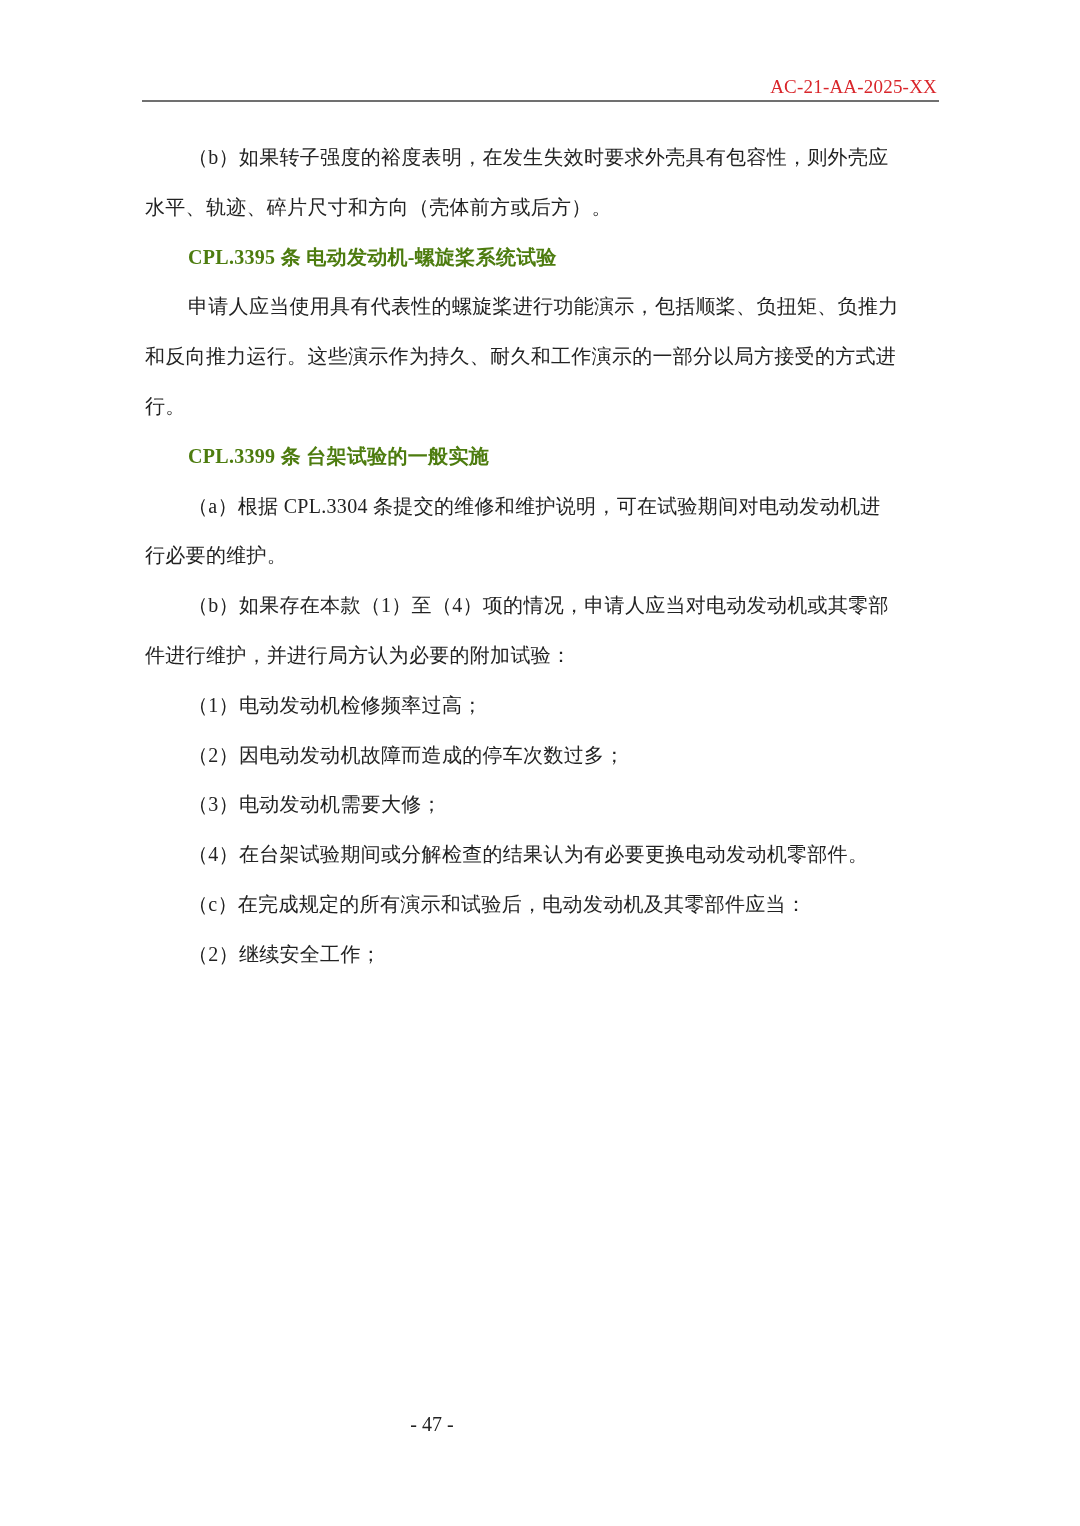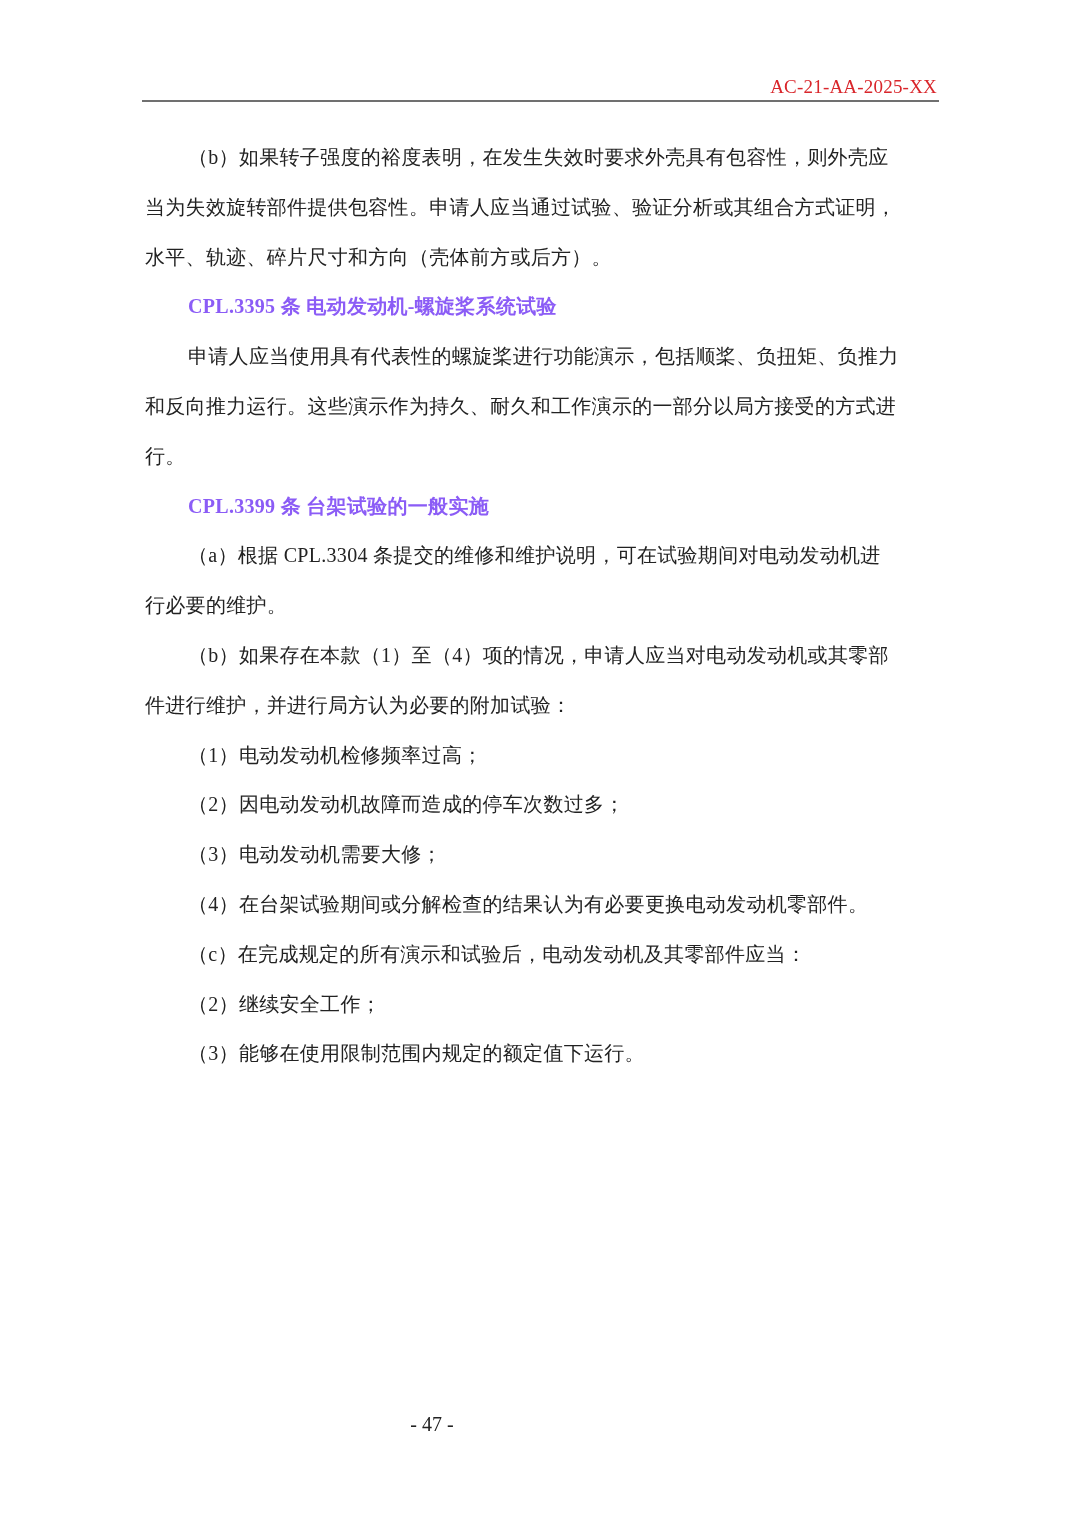--- a/index.html
+++ b/index.html
@@ -6,47 +6,45 @@
     body { width: 1080px; height: 1526px; position: relative; overflow: hidden;
            font-family: "Liberation Serif", "DejaVu Serif", serif; color: #222222; }
     .header-code { position: absolute; top: 76px; right: 143px; font-size: 19px;
                    color: #d9262b; letter-spacing: 0.2px; }
     .header-rule { position: absolute; top: 100px; left: 142px; width: 797px; height: 2px;
                    background: #707070; }
     .body-text { position: absolute; left: 145px; top: 133px; width: 792px; }
     .line { font-size: 20px; line-height: 49.8px; height: 49.8px; white-space: nowrap;
             letter-spacing: 0.3px; }
     .indent { padding-left: 43px; }
-    .heading { font-weight: bold; font-family: "Liberation Serif", "DejaVu Serif", serif; color: #8b5cf6; }
+    .heading { font-weight: bold; font-family: "Liberation Serif", "DejaVu Serif", serif; color: #4d7c0f; }
     .page-num { position: absolute; top: 1413px; left: 0; width: 864px; text-align: center;
                 font-size: 20px; color: #222; }
   </style>
 </head>
 <body>
 
 <div class="header-code">AC-21-AA-2025-XX</div>
 <div class="header-rule"></div>
 
 <div class="body-text">
   <div class="line indent">（b）如果转子强度的裕度表明，在发生失效时要求外壳具有包容性，则外壳应</div>
-  <div class="line">当为失效旋转部件提供包容性。申请人应当通过试验、验证分析或其组合方式证明，</div>
   <div class="line">水平、轨迹、碎片尺寸和方向（壳体前方或后方）。</div>
 
   <div class="line indent heading">CPL.3395 条  电动发动机-螺旋桨系统试验</div>
   <div class="line indent">申请人应当使用具有代表性的螺旋桨进行功能演示，包括顺桨、负扭矩、负推力</div>
   <div class="line">和反向推力运行。这些演示作为持久、耐久和工作演示的一部分以局方接受的方式进</div>
   <div class="line">行。</div>
 
   <div class="line indent heading">CPL.3399 条  台架试验的一般实施</div>
   <div class="line indent">（a）根据 CPL.3304 条提交的维修和维护说明，可在试验期间对电动发动机进</div>
   <div class="line">行必要的维护。</div>
   <div class="line indent">（b）如果存在本款（1）至（4）项的情况，申请人应当对电动发动机或其零部</div>
   <div class="line">件进行维护，并进行局方认为必要的附加试验：</div>
   <div class="line indent">（1）电动发动机检修频率过高；</div>
   <div class="line indent">（2）因电动发动机故障而造成的停车次数过多；</div>
   <div class="line indent">（3）电动发动机需要大修；</div>
   <div class="line indent">（4）在台架试验期间或分解检查的结果认为有必要更换电动发动机零部件。</div>
   <div class="line indent">（c）在完成规定的所有演示和试验后，电动发动机及其零部件应当：</div>
   <div class="line indent">（2）继续安全工作；</div>
-  <div class="line indent">（3）能够在使用限制范围内规定的额定值下运行。</div>
 </div>
 
 <div class="page-num">- 47 -</div>
 
 </body></html>

